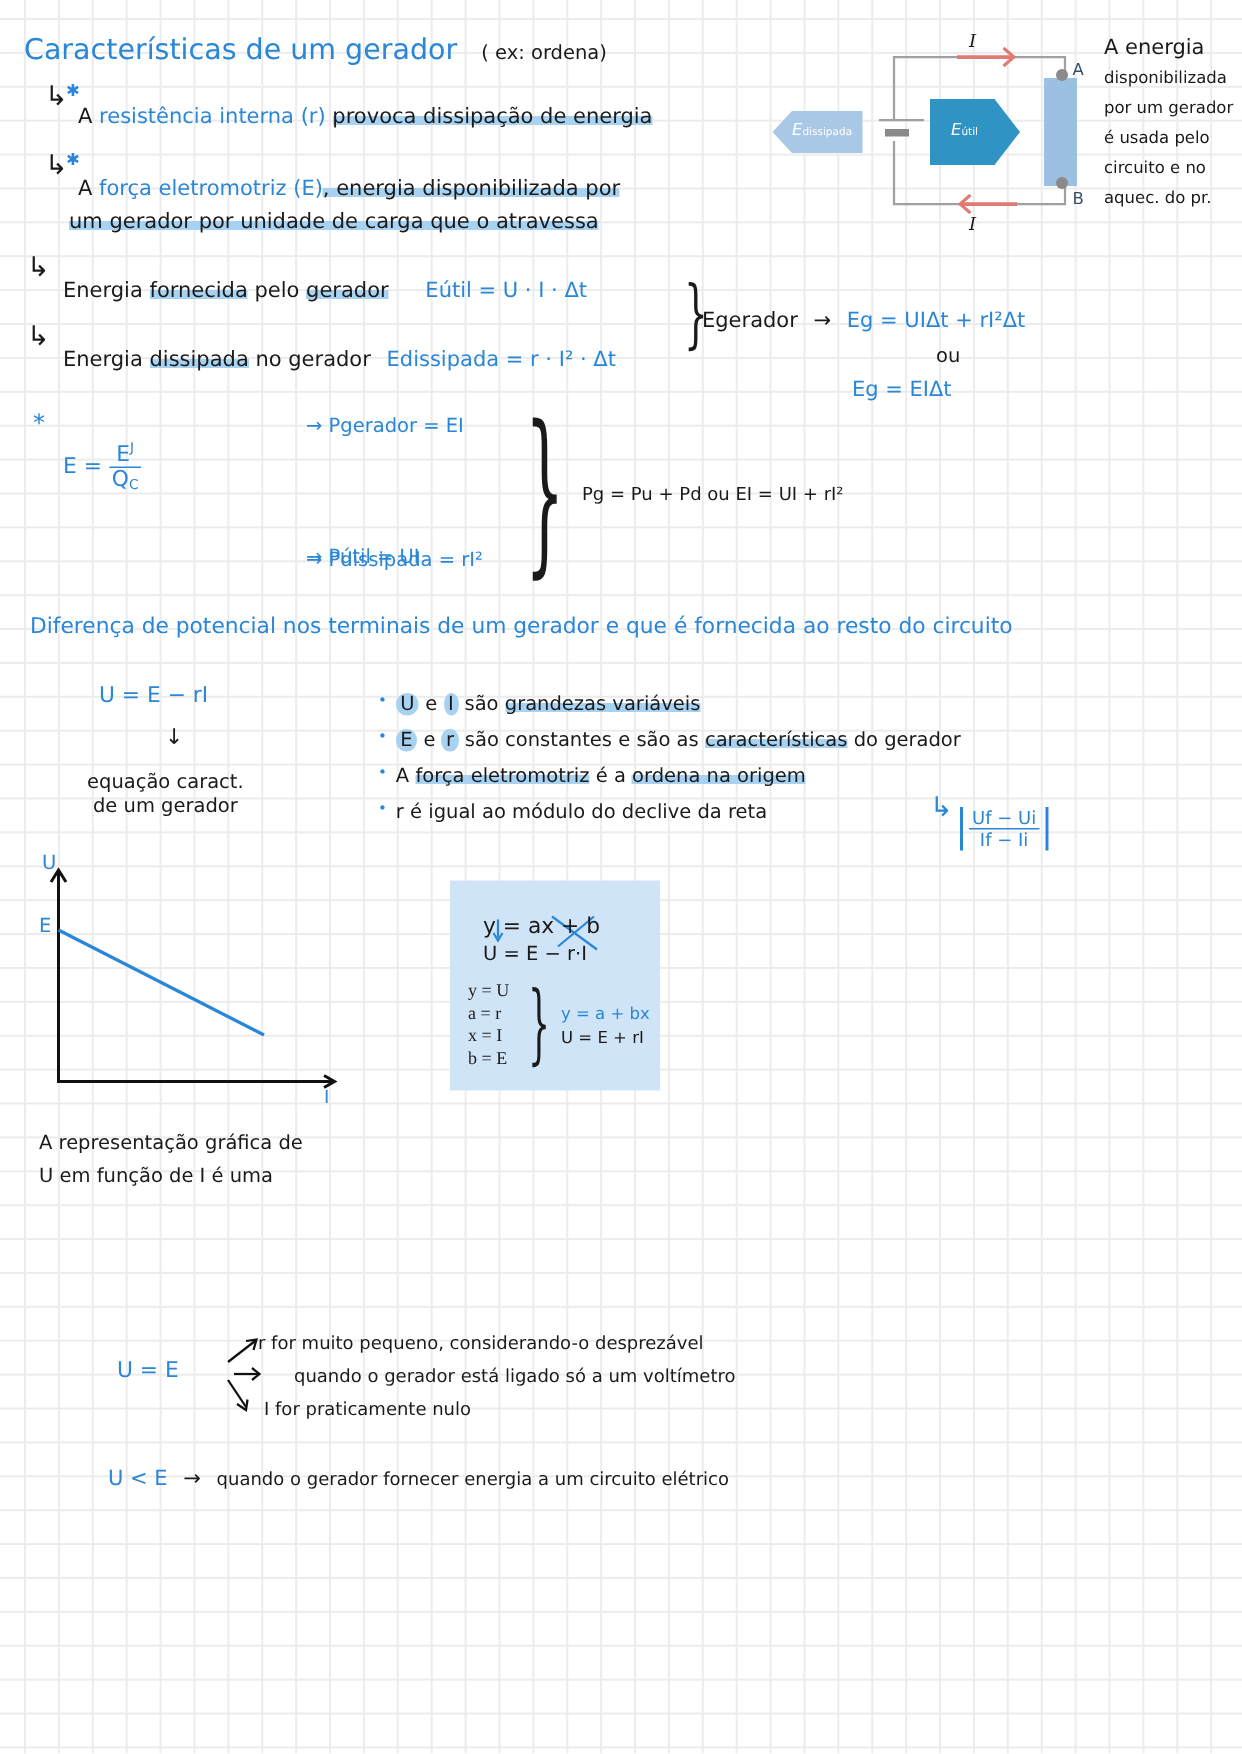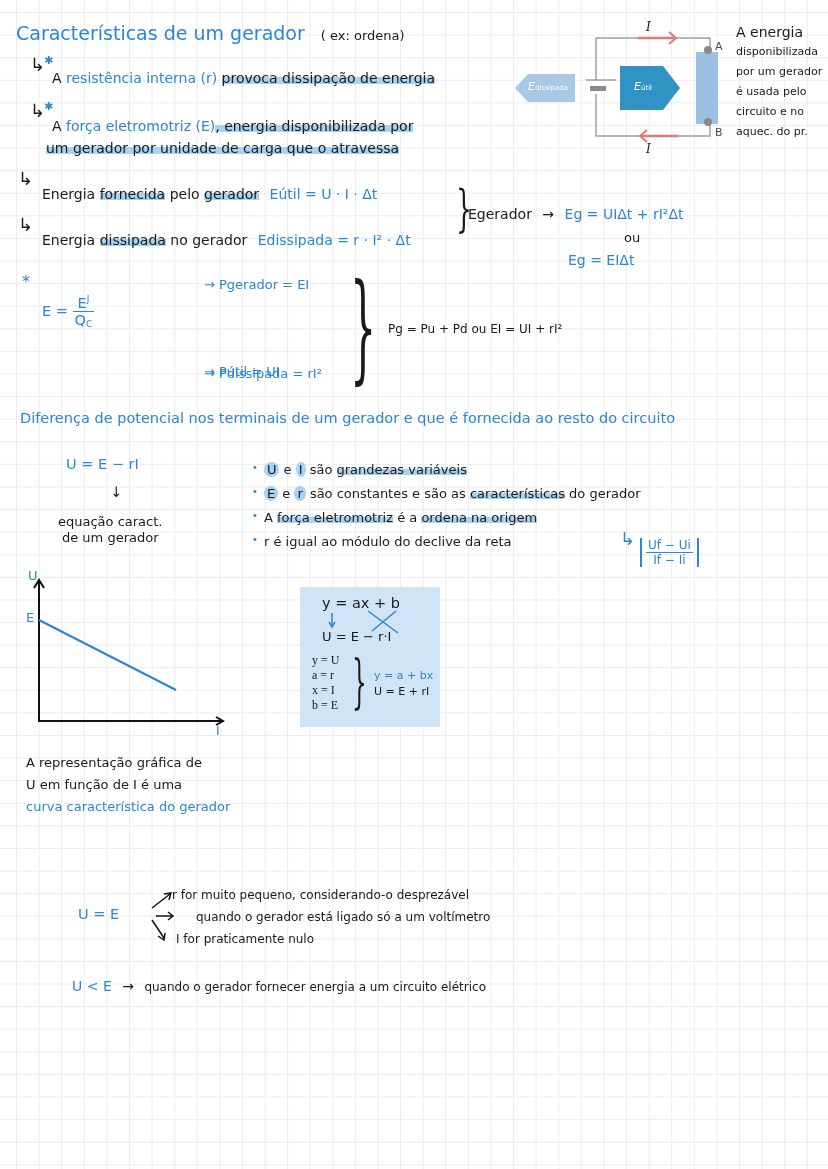--- a/index.html
+++ b/index.html
@@ -104,21 +104,21 @@
   <div class="t11">circuito e no</div>
   <div class="t11">aquec. do pr.</div>
 </div>
 
 <div class="hook" style="left:18px; top:168px;">↳</div>
 <div class="abs t14" style="left:42px; top:186px;">
   <span>Energia</span>
   <span class="hl">fornecida</span>
   <span>pelo</span>
   <span class="hl">gerador</span>
-  <span class="blue" style="margin-left:6px;">Eútil = U · I · Δt</span>
+  <span class="blue" style="margin-left:20px;">Eútil = U · I · Δt</span>
 </div>
 <div class="hook" style="left:18px; top:214px;">↳</div>
 <div class="abs t14" style="left:42px; top:232px;">
   <span>Energia</span>
   <span class="hl">dissipada</span>
   <span>no gerador</span>
   <span class="blue" style="margin-left:6px;">Edissipada = r · I² · Δt</span>
 </div>
 <div class="brace" style="left:448px; top:184px; font-size:50px; transform:scaleX(0.5);">}</div>
 <div class="abs t14" style="left:468px; top:206px;">
@@ -188,37 +188,36 @@
   <span class="abs blue t12" style="left:196px; top:156px;">I</span>
 </div>
 
 <div class="box-blue" style="left:300px; top:587px; width:140px; height:140px;">
   <svg class="abs" style="left:0; top:0;" width="140" height="140">
     <line x1="32" y1="26" x2="32" y2="38" stroke="#2a86d6" stroke-width="1.5"></line>
     <polyline points="29,35 32,40 35,35" fill="none" stroke="#2a86d6" stroke-width="1.5"></polyline>
     <line x1="68" y1="24" x2="98" y2="46" stroke="#2a86d6" stroke-width="1.5"></line>
     <line x1="96" y1="24" x2="72" y2="44" stroke="#2a86d6" stroke-width="1.5"></line>
   </svg>
-  <div class="abs t15" style="left:22px; top:8px;">y = ax + b</div>
+  <div class="abs t15" style="left:22px; top:23px;">y = ax + b</div>
   <div class="abs t13" style="left:22px; top:42px;">U = E − r·I</div>
   <div class="abs t12" style="left:12px; top:66px; line-height:15px;font-family:Liberation Serif, serif;">
     <div>y = U</div>
     <div>a = r</div>
     <div>x = I</div>
     <div>b = E</div>
   </div>
   <div class="brace" style="left:52px; top:66px; font-size:58px; transform:scaleX(0.4); transform-origin:left top;">}</div>
   <div class="abs t11 blue" style="left:74px; top:82px;">y = a + bx</div>
   <div class="abs t11" style="left:74px; top:98px;">U = E + rI</div>
 </div>
 
 <div class="abs t13" style="left:26px; top:752px; line-height:22px;">
   <div>A representação gráfica de</div>
   <div>U em função de I é uma</div>
-  <div class="blue">curva característica do gerador</div>
 </div>
 
 <div class="abs blue t15" style="left:78px; top:906px;">U = E</div>
 <div class="abs" style="left:150px; top:890px;">
   <svg width="26" height="62">
     <line x1="2" y1="18" x2="20" y2="4" stroke="#111" stroke-width="1.5"></line>
     <polyline points="14,4 21,3 19,10" fill="none" stroke="#111" stroke-width="1.5"></polyline>
     <line x1="6" y1="26" x2="22" y2="26" stroke="#111" stroke-width="1.5"></line>
     <polyline points="18,22 23,26 18,30" fill="none" stroke="#111" stroke-width="1.5"></polyline>
     <line x1="2" y1="30" x2="14" y2="48" stroke="#111" stroke-width="1.5"></line>

